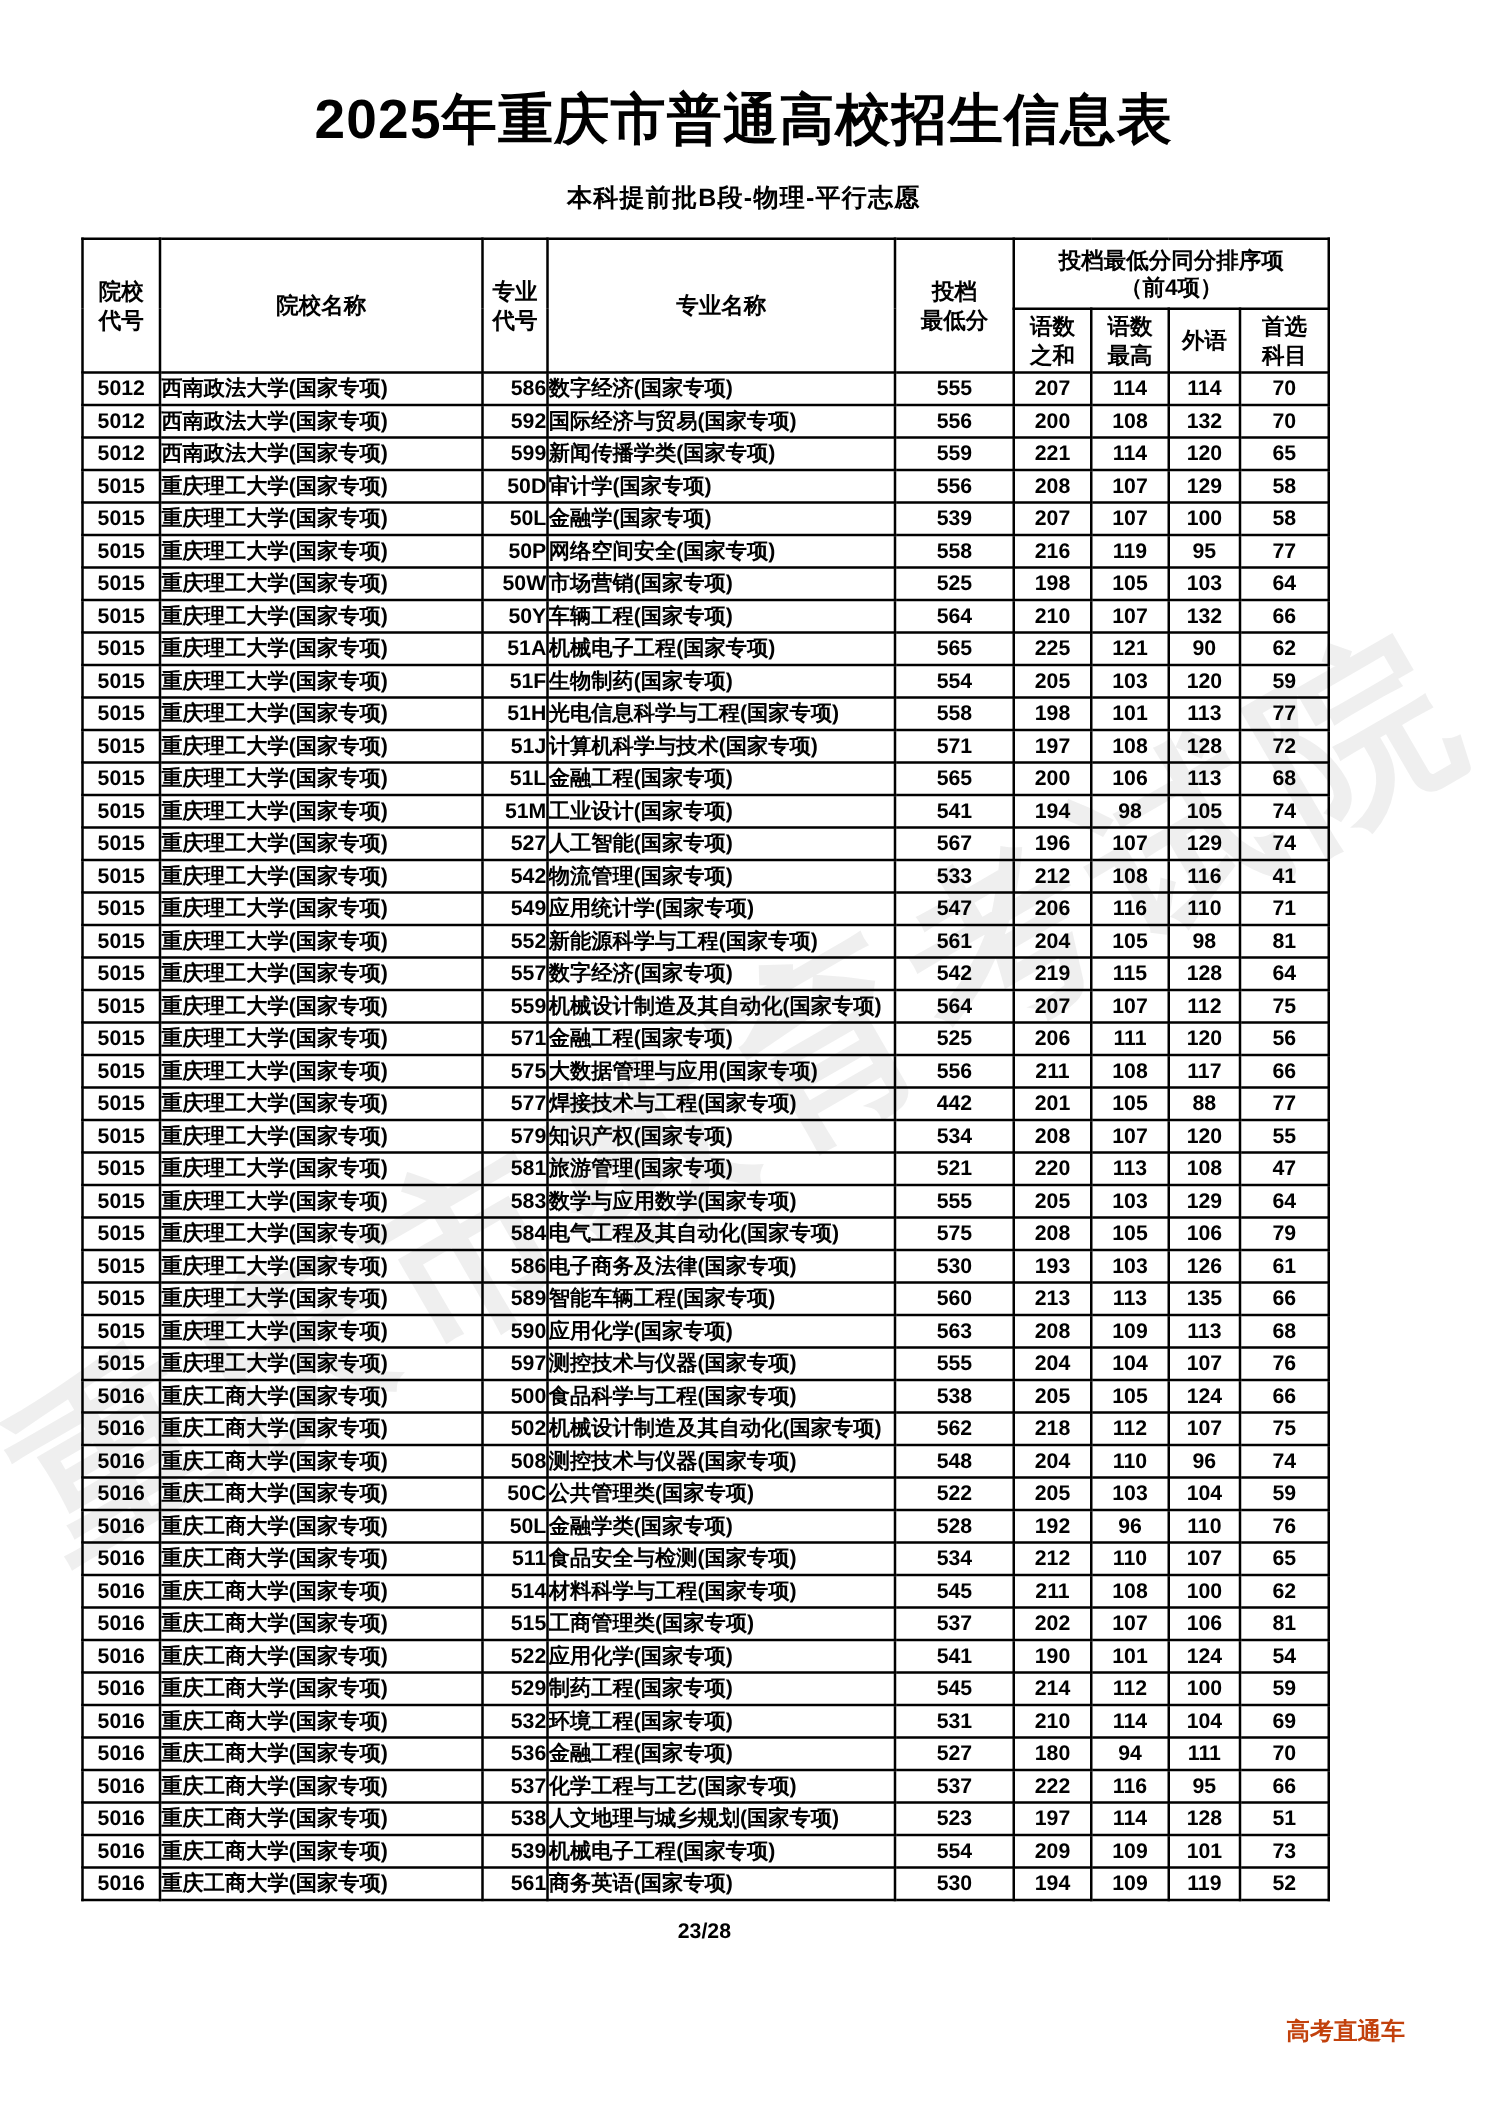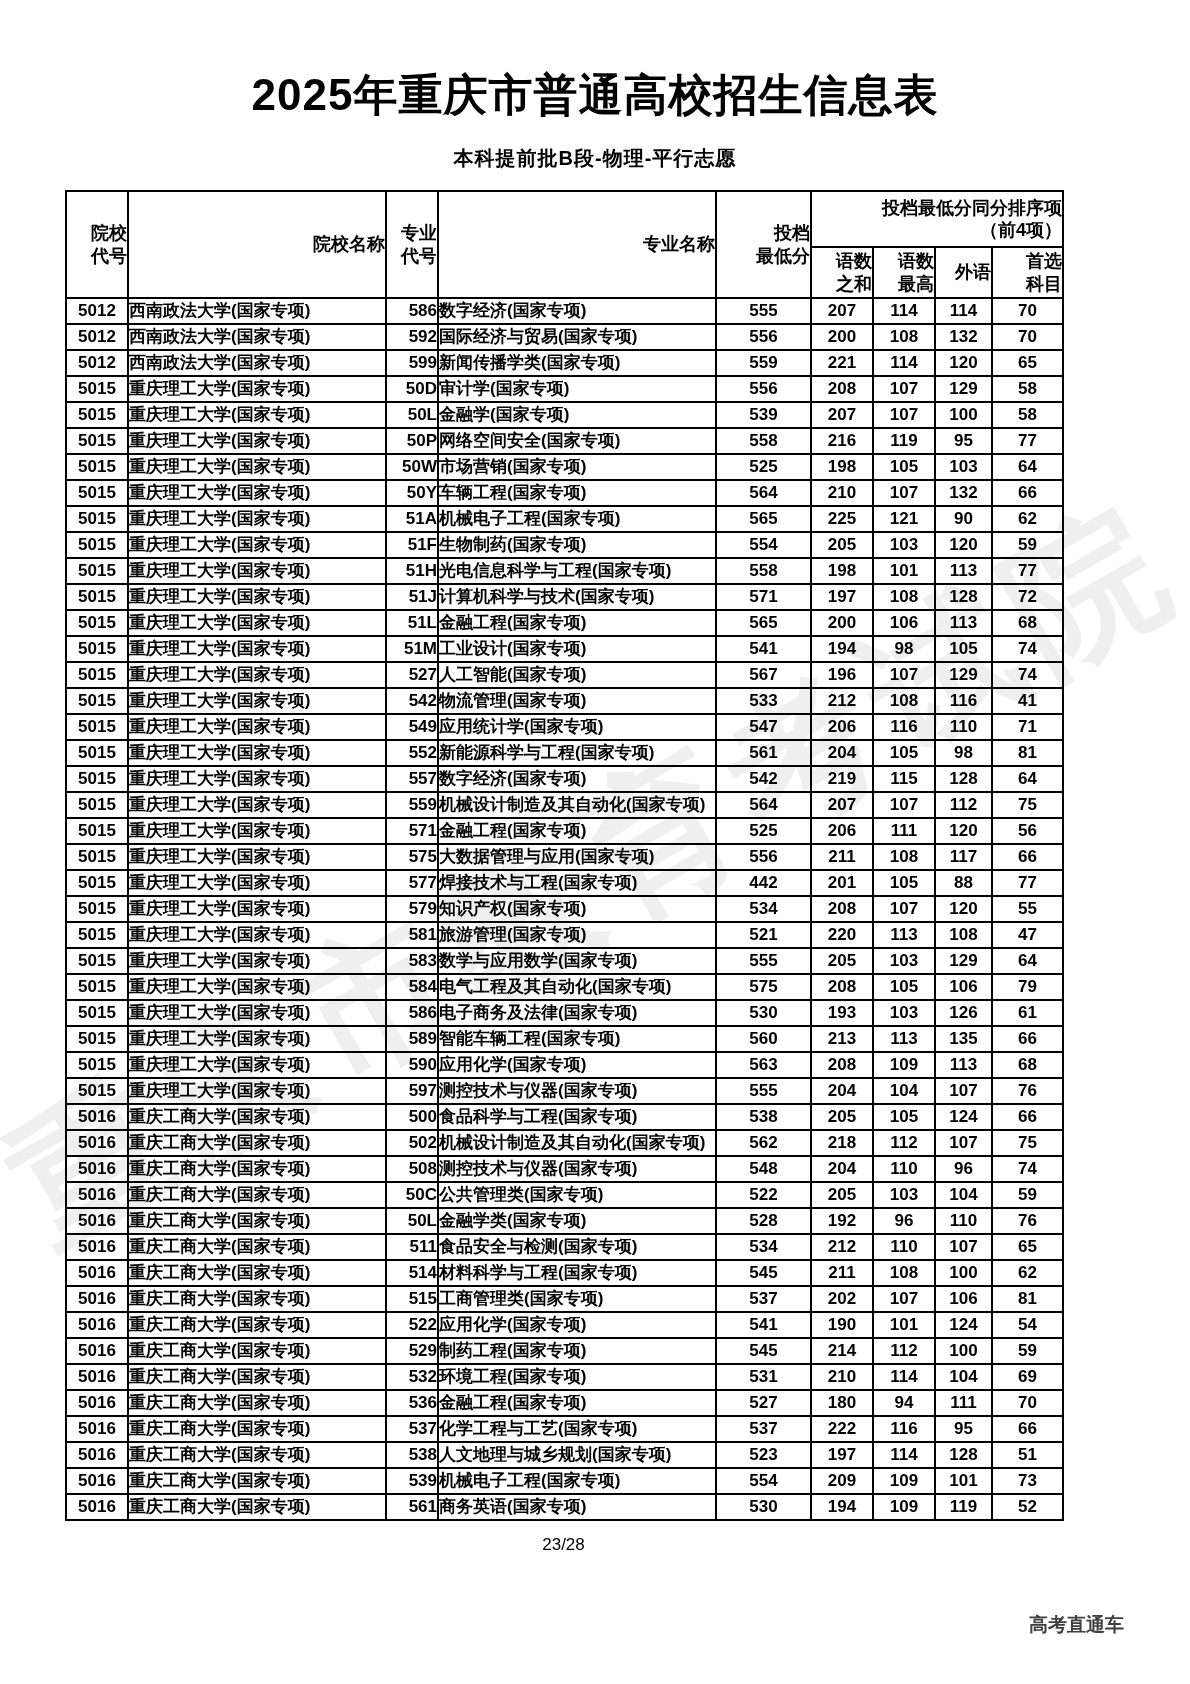--- a/index.html
+++ b/index.html
@@ -26,42 +26,42 @@
   table.admission{
     border-collapse:collapse;table-layout:fixed;width:997px;
     margin:18px 0 0 65px;position:relative;z-index:1;
     background:transparent;
   }
   table.admission th, table.admission td{
     border:2px solid #000;font-weight:bold;overflow:hidden;
     background:transparent;
   }
   table.admission th{
-    font-size:18px;white-space:pre-line;text-align:right;
+    font-size:18px;white-space:pre-line;text-align:center;
     vertical-align:middle;line-height:1.25;padding:2px 0;
   }
   th.h-ccode, th.h-cname{text-align:left;padding-left:8px;}
   th.h-mcode{text-align:left;padding-left:4px;border-radius:11px;}
   th.group-th{height:50px;}
   table.admission td{
     height:24px;font-size:17px;line-height:1.1;
     padding:0;vertical-align:middle;white-space:nowrap;
   }
   td.col-ccode{text-align:center;}
   td.col-cname{text-align:left;padding-left:7px;}
   td.col-mcode{text-align:right;padding-left:7px;}
   td.col-mname{text-align:left;padding-left:7px;}
   td.col-score, td.col-t1, td.col-t2, td.col-t3, td.col-t4{text-align:center;}
   .page-number{
     width:997px;margin:14px 0 0 65px;text-align:center;
-    font-size:17px;font-weight:normal;position:relative;z-index:1;
+    font-size:17px;font-weight:bold;position:relative;z-index:1;
   }
   .brand{
     position:absolute;right:66px;bottom:46px;
-    font-size:19px;font-weight:bold;color:#404040;z-index:1;
+    font-size:19px;font-weight:bold;color:#c2410c;z-index:1;
   }
 </style>
 </head>
 <body>
 
 <div class="watermark">重庆市教育考试院</div>
 
 <h1 class="page-title">2025年重庆市普通高校招生信息表</h1>
 <h2 class="page-subtitle">本科提前批B段-物理-平行志愿</h2>
 

